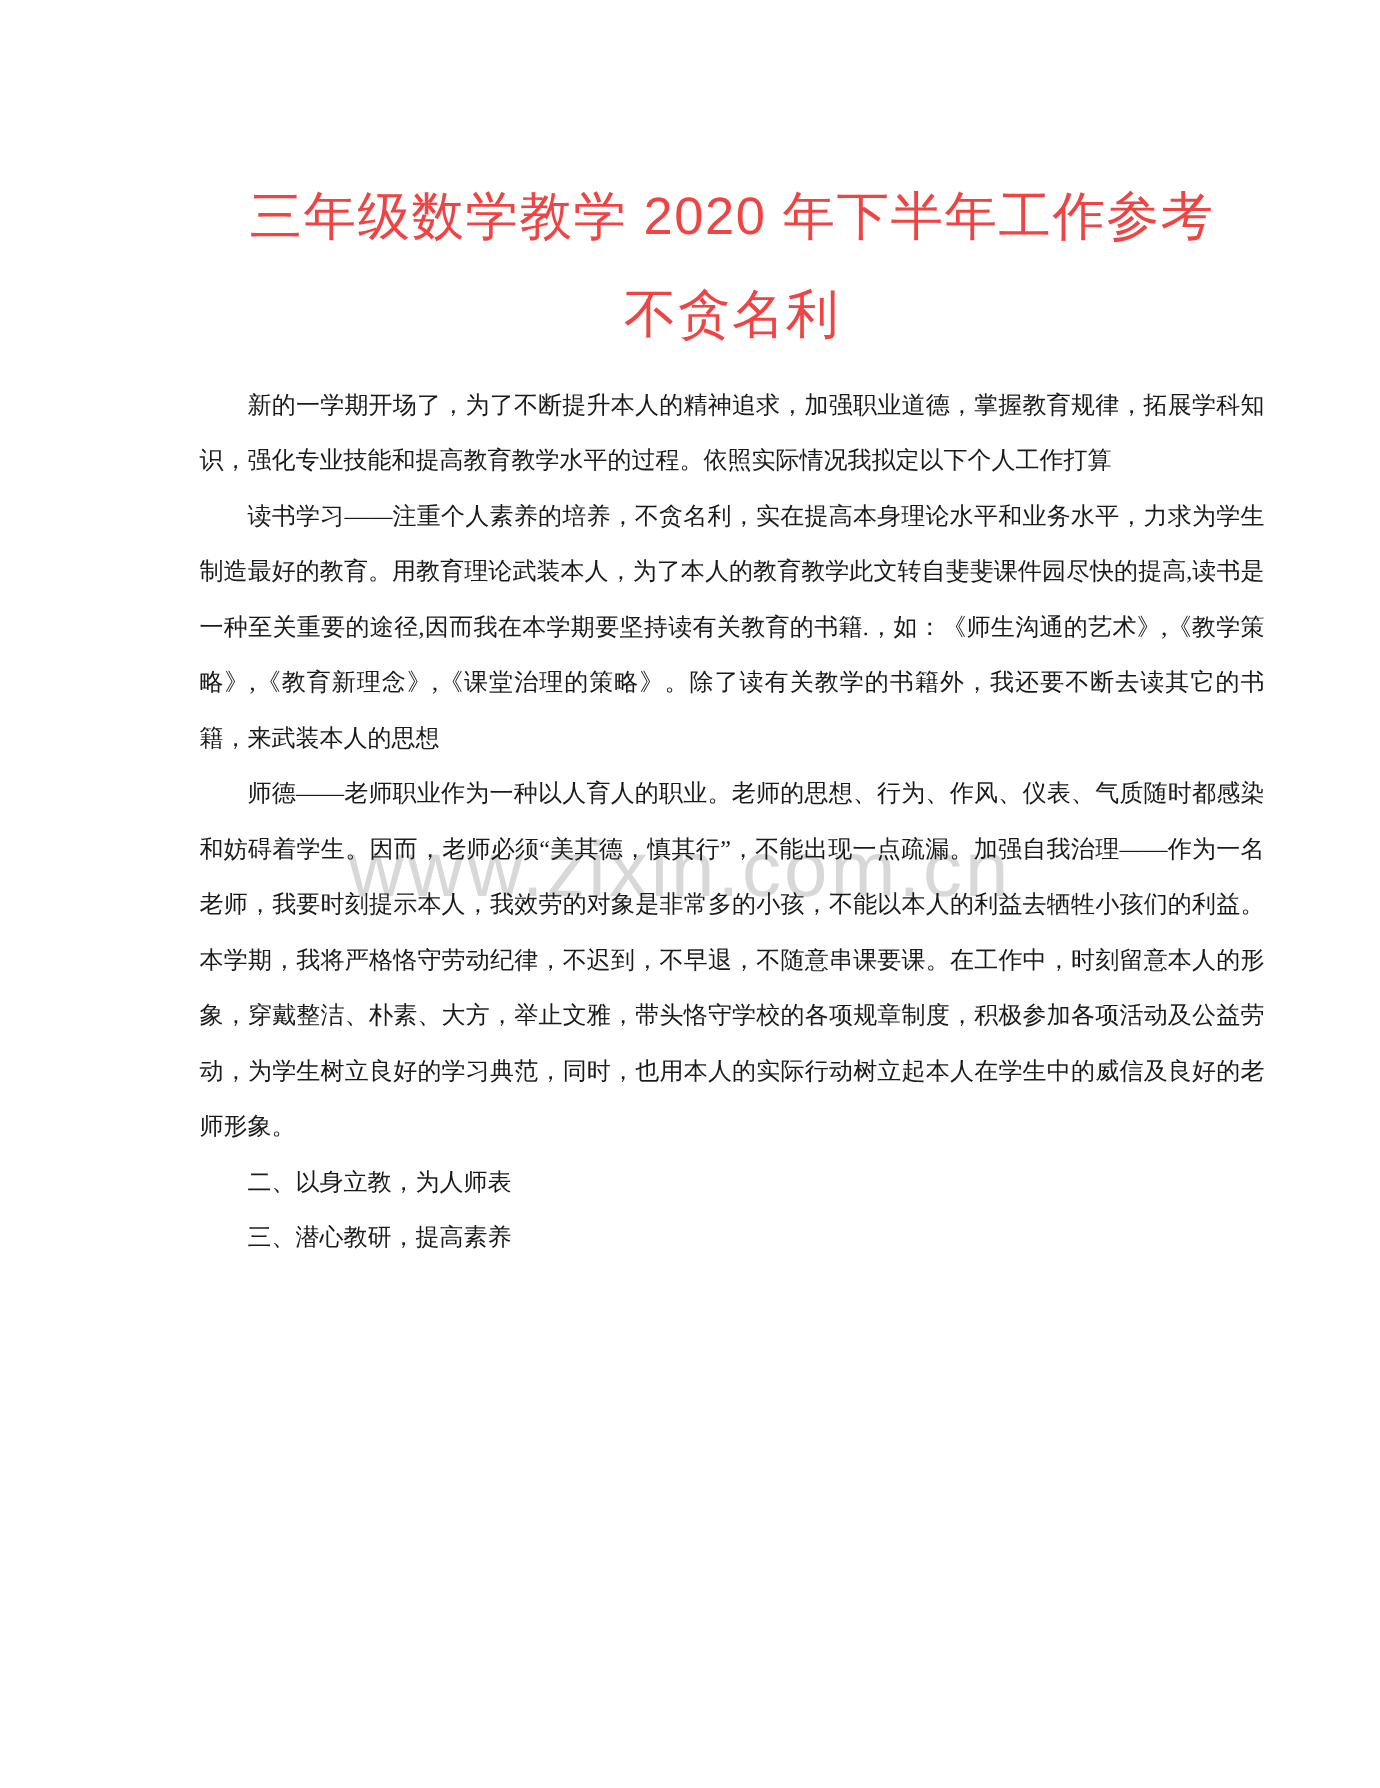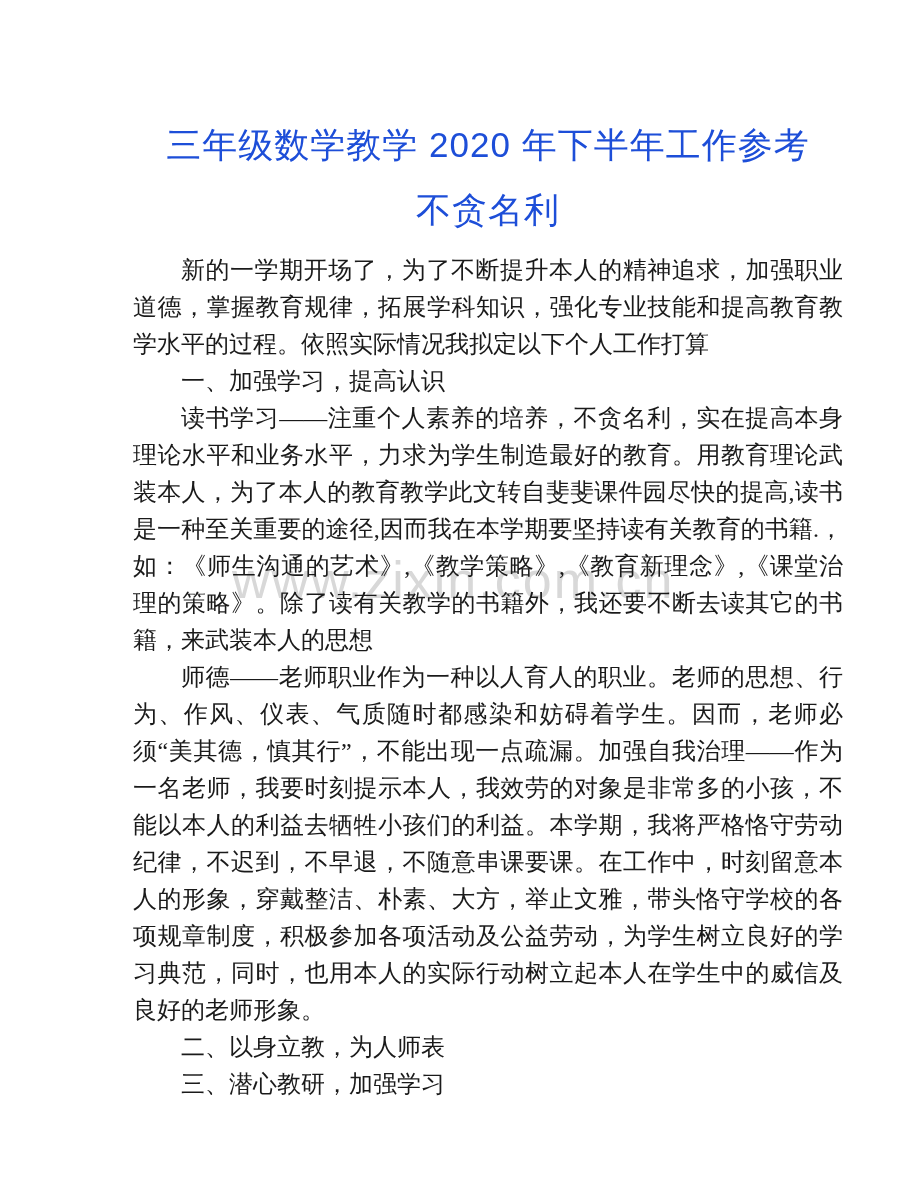--- a/index.html
+++ b/index.html
@@ -24,21 +24,21 @@
     font-family:"Liberation Sans","DejaVu Sans",sans-serif;
     font-size:35px;
     line-height:65px;
     font-weight:500;
     text-align:center;
     letter-spacing:1px;
   }
   .doc-title .t-line { display:block; }
   .body-text {
     margin-top:10px;
-    font-size:24px;
+    font-size:16px;
     line-height:37px;
     color:#1a1a1a;
     text-align:justify;
     text-justify:inter-character;
   }
   .body-text p {
     margin:0;
     text-indent:2em;
   }
   .watermark {
@@ -55,28 +55,27 @@
 </style>
 </head>
 <body>
 
 <div class="page">
 
   <div class="watermark" style="color: rgb(216, 216, 216);">www.zixin.com.cn</div>
 
   <div class="content">
 
-    <h1 class="doc-title" style="color: #1d4ed8;">
+    <h1 class="doc-title" style="color: #ef4444;">
       <span class="t-line">三年级数学教学 2020 年下半年工作参考</span>
       <span class="t-line">不贪名利</span>
     </h1>
 
     <div class="body-text">
       <p>新的一学期开场了，为了不断提升本人的精神追求，加强职业道德，掌握教育规律，拓展学科知识，强化专业技能和提高教育教学水平的过程。依照实际情况我拟定以下个人工作打算</p>
-      <p>一、加强学习，提高认识</p>
       <p>读书学习——注重个人素养的培养，不贪名利，实在提高本身理论水平和业务水平，力求为学生制造最好的教育。用教育理论武装本人，为了本人的教育教学此文转自斐斐课件园尽快的提高,读书是一种至关重要的途径,因而我在本学期要坚持读有关教育的书籍.，如：《师生沟通的艺术》,《教学策略》,《教育新理念》,《课堂治理的策略》。除了读有关教学的书籍外，我还要不断去读其它的书籍，来武装本人的思想</p>
       <p>师德——老师职业作为一种以人育人的职业。老师的思想、行为、作风、仪表、气质随时都感染和妨碍着学生。因而，老师必须“美其德，慎其行”，不能出现一点疏漏。加强自我治理——作为一名老师，我要时刻提示本人，我效劳的对象是非常多的小孩，不能以本人的利益去牺牲小孩们的利益。本学期，我将严格恪守劳动纪律，不迟到，不早退，不随意串课要课。在工作中，时刻留意本人的形象，穿戴整洁、朴素、大方，举止文雅，带头恪守学校的各项规章制度，积极参加各项活动及公益劳动，为学生树立良好的学习典范，同时，也用本人的实际行动树立起本人在学生中的威信及良好的老师形象。</p>
       <p>二、以身立教，为人师表</p>
-      <p>三、潜心教研，加强学习</p>
+      <p>三、潜心教研，提高素养</p>
     </div>
 
   </div>
 </div>
 
 </body></html>

